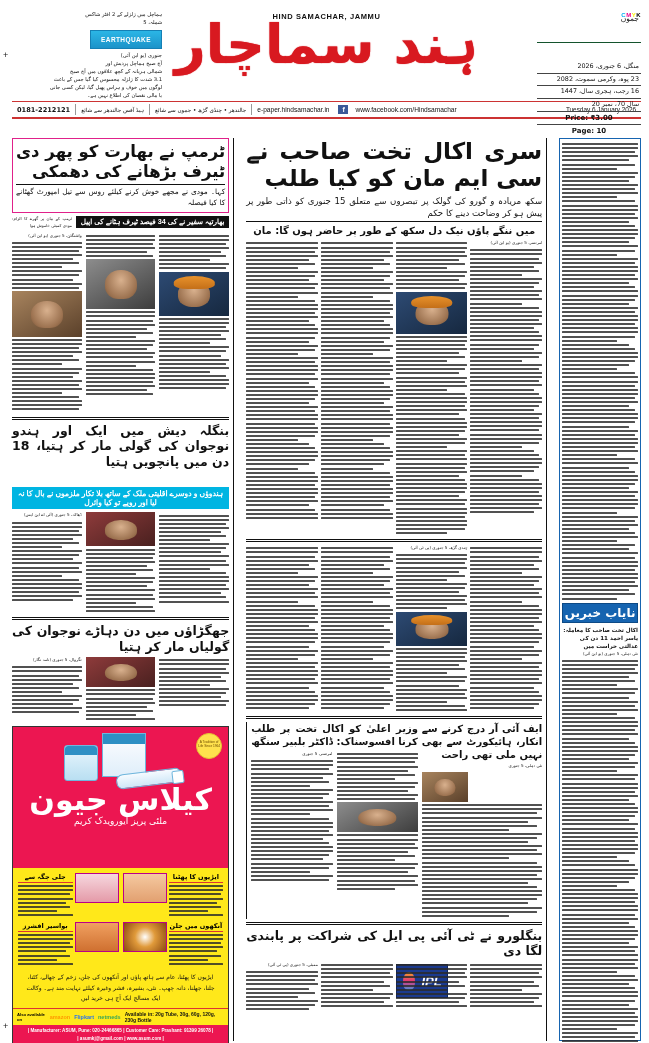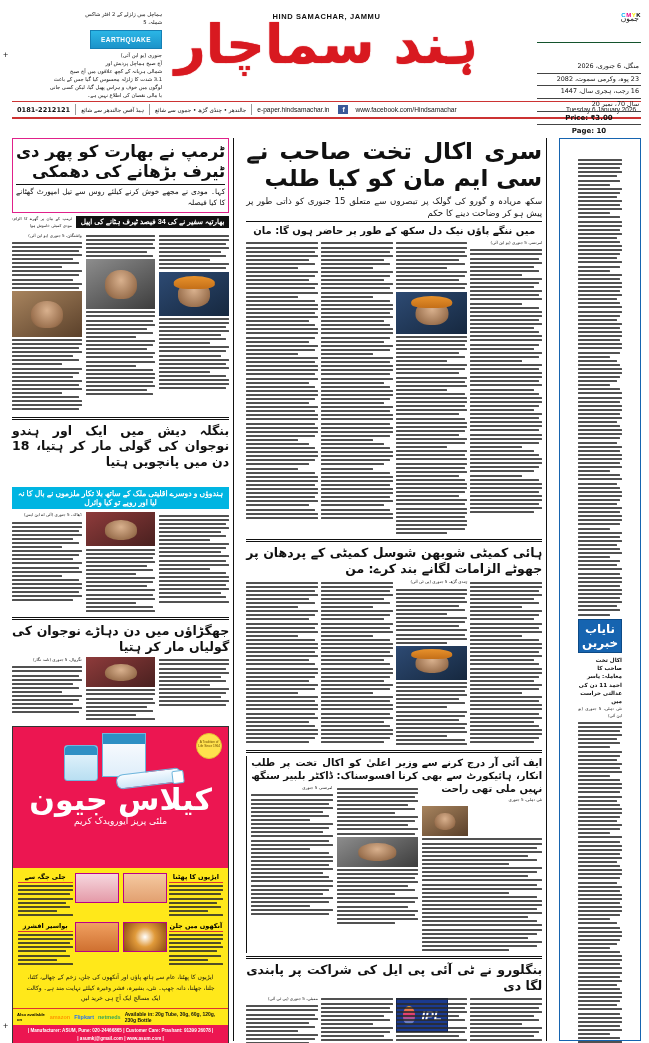--- a/index.html
+++ b/index.html
@@ -116,21 +116,21 @@
   .cols4 { display:flex; gap:3px; }
   .c { flex:1; min-width:0; }
 
   
   .sb-head {
     background:#1664b0; color:#fff; text-align:center; direction:rtl;
     font-family:"DejaVu Sans",sans-serif; font-weight:bold; font-size:12px;
     padding:2px 0; letter-spacing:-.5px; border:1px solid #0d4a86;
   }
   .sb-item-title { font-size:5.6px; font-weight:bold; direction:rtl; line-height:1.5; text-align:right; }
-  .col-right-wrap { border:1px solid #1664b0; padding:18px; height:100%; }
+  .col-right-wrap { border:1px solid #1664b0; padding:2px; height:100%; }
 
   
   .ad { border:1px solid #333; margin-top:4px; }
   .ad-top { background:#ec1651; position:relative; height:141px; overflow:hidden; }
   .ad-prod { position:absolute; left:50%; transform:translateX(-50%); top:4px; width:150px; height:56px; }
   .jar { position:absolute; left:18px; top:14px; width:34px; height:36px; background:linear-gradient(#eaf6fd,#b9dff2); border-radius:3px; border:1px solid #6fb6dc;}
   .jar::after{content:"";position:absolute;left:0;top:0;width:100%;height:9px;background:#2e8fc4;border-radius:3px 3px 0 0;}
   .boxp { position:absolute; left:56px; top:2px; width:44px; height:44px; background:linear-gradient(#fdfdff,#dfeefa); border:1px solid #6fb6dc;}
   .boxp::after{content:"";position:absolute;left:0;top:0;width:100%;height:10px;background:#2e8fc4;}
   .tube { position:absolute; left:70px; top:40px; width:66px; height:15px; background:linear-gradient(#f6fbff,#cfe7f7); border-radius:7px; border:1px solid #6fb6dc; transform:rotate(-7deg);}
@@ -880,21 +880,20 @@
                 <i></i>
                 <i></i>
             </span>
           </div>
         </div>
       </div>
 
       <div class="dhline"></div>
 
       <div>
-        <div class="urdu hl2">ہائی کمیٹی شوبھن شوسل کمیٹی کے پردھان پر جھوٹے الزامات لگانے بند کرے: من</div>
         <div class="cols4" style="margin-top:3px">
           <div class="c">
             <span class="fauxblock">
               <i></i>
                 <i></i>
                 <i></i>
                 <i></i>
                 <i></i>
                 <i></i>
                 <i></i>

